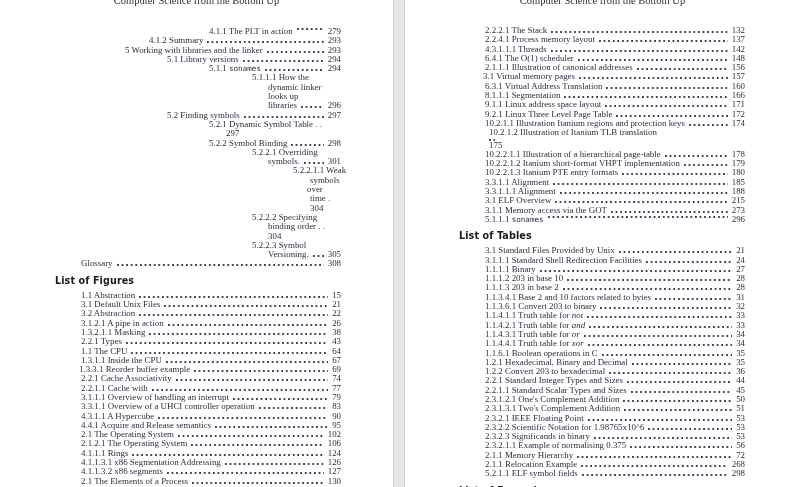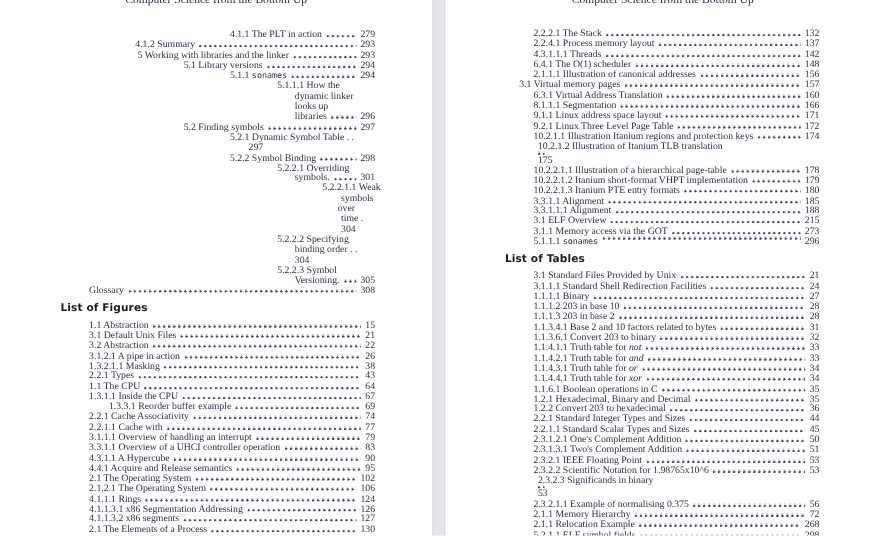--- a/index.html
+++ b/index.html
@@ -49,22 +49,22 @@
   .m { font-family:"DejaVu Sans Mono", monospace; font-size:7.6px; }
   .i { font-style:italic; }
 </style>
 </head>
 <body>
 
 <div class="spread">
   <div class="page left">
     <div class="running-header">Computer Science from the Bottom Up</div>
     <div class="content">
-        <div class="line" style="margin-left: 154px;"><span class="t"><span>4.1.1 The PLT in action</span></span><span class="leader"></span><span class="num">279</span></div>
-        <div class="line" style="margin-left: 68px; justify-content: space-between;"><span class="t"><span>4.1.2 Summary</span></span><span class="leader"></span><span class="num">293</span></div>
+        <div class="line" style="margin-left: 154px; align-items: center;"><span class="t"><span>4.1.1 The PLT in action</span></span><span class="leader"></span><span class="num">279</span></div>
+        <div class="line" style="margin-left: 94px; justify-content: space-between;"><span class="t"><span>4.1.2 Summary</span></span><span class="leader"></span><span class="num">293</span></div>
         <div class="line" style="margin-left: 70px;"><span class="t"><span>5 Working with libraries and the linker</span></span><span class="leader"></span><span class="num">293</span></div>
         <div class="line" style="margin-left: 112px;"><span class="t"><span>5.1 Library versions</span></span><span class="leader"></span><span class="num">294</span></div>
         <div class="line" style="margin-left: 154px;"><span class="t"><span>5.1.1 </span><span class="m">sonames</span></span><span class="leader"></span><span class="num">294</span></div>
         <div class="line" style="margin-left: 197px;"><span class="t"><span>5.1.1.1 How the</span></span></div>
         <div class="line" style="margin-left: 213px;"><span class="t"><span>dynamic linker</span></span></div>
         <div class="line" style="margin-left: 213px;"><span class="t"><span>looks up</span></span></div>
         <div class="line" style="margin-left: 213px;"><span class="t"><span>libraries</span></span><span class="leader"></span><span class="num">296</span></div>
         <div class="line" style="margin-left: 112px;"><span class="t"><span>5.2 Finding symbols</span></span><span class="leader"></span><span class="num">297</span></div>
         <div class="line" style="margin-left: 154px;"><span class="t"><span>5.2.1 Dynamic Symbol Table . .</span></span></div>
         <div class="line" style="margin-left: 171px;"><span class="t"><span>297</span></span></div>
@@ -84,21 +84,21 @@
         <div class="line" style="margin-left: 26px;"><span class="t"><span>Glossary</span></span><span class="leader"></span><span class="num">308</span></div>
         <div class="heading">List of Figures</div>
         <div class="line" style="margin-left: 26px;"><span class="t"><span>1.1 Abstraction</span></span><span class="leader"></span><span class="num">15</span></div>
         <div class="line" style="margin-left: 26px;"><span class="t"><span>3.1 Default Unix Files</span></span><span class="leader"></span><span class="num">21</span></div>
         <div class="line" style="margin-left: 26px;"><span class="t"><span>3.2 Abstraction</span></span><span class="leader"></span><span class="num">22</span></div>
         <div class="line" style="margin-left: 26px;"><span class="t"><span>3.1.2.1 A pipe in action</span></span><span class="leader"></span><span class="num">26</span></div>
         <div class="line" style="margin-left: 26px;"><span class="t"><span>1.3.2.1.1 Masking</span></span><span class="leader"></span><span class="num">38</span></div>
         <div class="line" style="margin-left: 26px;"><span class="t"><span>2.2.1 Types</span></span><span class="leader"></span><span class="num">43</span></div>
         <div class="line" style="margin-left: 26px;"><span class="t"><span>1.1 The CPU</span></span><span class="leader"></span><span class="num">64</span></div>
         <div class="line" style="margin-left: 26px;"><span class="t"><span>1.3.1.1 Inside the CPU</span></span><span class="leader"></span><span class="num">67</span></div>
-        <div class="line" style="margin-left: 44px;"><span class="t"><span>1.3.3.1 Reorder buffer example</span></span><span class="leader"></span><span class="num">69</span></div>
+        <div class="line" style="margin-left: 24px;"><span class="t"><span>1.3.3.1 Reorder buffer example</span></span><span class="leader"></span><span class="num">69</span></div>
         <div class="line" style="margin-left: 26px;"><span class="t"><span>2.2.1 Cache Associativity</span></span><span class="leader"></span><span class="num">74</span></div>
         <div class="line" style="margin-left: 26px;"><span class="t"><span>2.2.1.1 Cache with</span></span><span class="leader"></span><span class="num">77</span></div>
         <div class="line" style="margin-left: 26px;"><span class="t"><span>3.1.1.1 Overview of handling an interrupt</span></span><span class="leader"></span><span class="num">79</span></div>
         <div class="line" style="margin-left: 26px;"><span class="t"><span>3.3.1.1 Overview of a UHCI controller operation</span></span><span class="leader"></span><span class="num">83</span></div>
         <div class="line" style="margin-left: 26px;"><span class="t"><span>4.3.1.1 A Hypercube</span></span><span class="leader"></span><span class="num">90</span></div>
         <div class="line" style="margin-left: 26px;"><span class="t"><span>4.4.1 Acquire and Release semantics</span></span><span class="leader"></span><span class="num">95</span></div>
         <div class="line" style="margin-left: 26px;"><span class="t"><span>2.1 The Operating System</span></span><span class="leader"></span><span class="num">102</span></div>
         <div class="line" style="margin-left: 26px;"><span class="t"><span>2.1.2.1 The Operating System</span></span><span class="leader"></span><span class="num">106</span></div>
         <div class="line" style="margin-left: 26px;"><span class="t"><span>4.1.1.1 Rings</span></span><span class="leader"></span><span class="num">124</span></div>
         <div class="line" style="margin-left: 26px;"><span class="t"><span>4.1.1.3.1 x86 Segmentation Addressing</span></span><span class="leader"></span><span class="num">126</span></div>
@@ -108,21 +108,21 @@
   </div>
   <div class="divider"></div>
   <div class="page right">
     <div class="running-header">Computer Science from the Bottom Up</div>
     <div class="content">
         <div class="line" style="margin-left: 26px;"><span class="t"><span>2.2.2.1 The Stack</span></span><span class="leader"></span><span class="num">132</span></div>
         <div class="line" style="margin-left: 26px;"><span class="t"><span>2.2.4.1 Process memory layout</span></span><span class="leader"></span><span class="num">137</span></div>
         <div class="line" style="margin-left: 26px;"><span class="t"><span>4.3.1.1.1 Threads</span></span><span class="leader"></span><span class="num">142</span></div>
         <div class="line" style="margin-left: 26px;"><span class="t"><span>6.4.1 The O(1) scheduler</span></span><span class="leader"></span><span class="num">148</span></div>
         <div class="line" style="margin-left: 26px;"><span class="t"><span>2.1.1.1 Illustration of canonical addresses</span></span><span class="leader"></span><span class="num">156</span></div>
-        <div class="line" style="margin-left: 13px;"><span class="t"><span>3.1 Virtual memory pages</span></span><span class="leader"></span><span class="num">157</span></div>
+        <div class="line" style="margin-left: 24px;"><span class="t"><span>3.1 Virtual memory pages</span></span><span class="leader"></span><span class="num">157</span></div>
         <div class="line" style="margin-left: 26px;"><span class="t"><span>6.3.1 Virtual Address Translation</span></span><span class="leader"></span><span class="num">160</span></div>
         <div class="line" style="margin-left: 26px;"><span class="t"><span>8.1.1.1 Segmentation</span></span><span class="leader"></span><span class="num">166</span></div>
         <div class="line" style="margin-left: 26px;"><span class="t"><span>9.1.1 Linux address space layout</span></span><span class="leader"></span><span class="num">171</span></div>
         <div class="line" style="margin-left: 26px;"><span class="t"><span>9.2.1 Linux Three Level Page Table</span></span><span class="leader"></span><span class="num">172</span></div>
         <div class="line" style="margin-left: 26px;"><span class="t"><span>10.2.1.1 Illustration Itanium regions and protection keys</span></span><span class="leader"></span><span class="num">174</span></div>
         <div class="line" style="margin-left: 26px; flex-direction: column;"><span class="t"><span>10.2.1.2 Illustration of Itanium TLB translation</span></span><span class="leader"></span><span class="num">175</span></div>
         <div class="line" style="margin-left: 26px;"><span class="t"><span>10.2.2.1.1 Illustration of a hierarchical page-table</span></span><span class="leader"></span><span class="num">178</span></div>
         <div class="line" style="margin-left: 26px;"><span class="t"><span>10.2.2.1.2 Itanium short-format VHPT implementation</span></span><span class="leader"></span><span class="num">179</span></div>
         <div class="line" style="margin-left: 26px;"><span class="t"><span>10.2.2.1.3 Itanium PTE entry formats</span></span><span class="leader"></span><span class="num">180</span></div>
         <div class="line" style="margin-left: 26px;"><span class="t"><span>3.3.1.1 Alignment</span></span><span class="leader"></span><span class="num">185</span></div>
@@ -144,21 +144,21 @@
         <div class="line" style="margin-left: 26px;"><span class="t"><span>1.1.4.4.1 Truth table for </span><span class="i">xor</span></span><span class="leader"></span><span class="num">34</span></div>
         <div class="line" style="margin-left: 26px;"><span class="t"><span>1.1.6.1 Boolean operations in C</span></span><span class="leader"></span><span class="num">35</span></div>
         <div class="line" style="margin-left: 26px;"><span class="t"><span>1.2.1 Hexadecimal, Binary and Decimal</span></span><span class="leader"></span><span class="num">35</span></div>
         <div class="line" style="margin-left: 26px;"><span class="t"><span>1.2.2 Convert 203 to hexadecimal</span></span><span class="leader"></span><span class="num">36</span></div>
         <div class="line" style="margin-left: 26px;"><span class="t"><span>2.2.1 Standard Integer Types and Sizes</span></span><span class="leader"></span><span class="num">44</span></div>
         <div class="line" style="margin-left: 26px;"><span class="t"><span>2.2.1.1 Standard Scalar Types and Sizes</span></span><span class="leader"></span><span class="num">45</span></div>
         <div class="line" style="margin-left: 26px;"><span class="t"><span>2.3.1.2.1 One's Complement Addition</span></span><span class="leader"></span><span class="num">50</span></div>
         <div class="line" style="margin-left: 26px;"><span class="t"><span>2.3.1.3.1 Two's Complement Addition</span></span><span class="leader"></span><span class="num">51</span></div>
         <div class="line" style="margin-left: 26px;"><span class="t"><span>2.3.2.1 IEEE Floating Point</span></span><span class="leader"></span><span class="num">53</span></div>
         <div class="line" style="margin-left: 26px;"><span class="t"><span>2.3.2.2 Scientific Notation for 1.98765x10^6</span></span><span class="leader"></span><span class="num">53</span></div>
-        <div class="line" style="margin-left: 26px; flex-direction: column;"><span class="t"><span>2.3.2.3 Significands in binary</span></span><span class="leader"></span><span class="num">53</span></div>
+        <div class="line" style="margin-left: 26px;"><span class="t"><span>2.3.2.3 Significands in binary</span></span><span class="leader"></span><span class="num">53</span></div>
         <div class="line" style="margin-left: 26px;"><span class="t"><span>2.3.2.1.1 Example of normalising 0.375</span></span><span class="leader"></span><span class="num">56</span></div>
         <div class="line" style="margin-left: 26px;"><span class="t"><span>2.1.1 Memory Hierarchy</span></span><span class="leader"></span><span class="num">72</span></div>
         <div class="line" style="margin-left: 26px;"><span class="t"><span>2.1.1 Relocation Example</span></span><span class="leader"></span><span class="num">268</span></div>
         <div class="line" style="margin-left: 26px;"><span class="t"><span>5.2.1.1 ELF symbol fields</span></span><span class="leader"></span><span class="num">298</span></div>
         <div class="heading">List of Examples</div>
       </div>
   </div>
 </div>
 
 </body></html>

